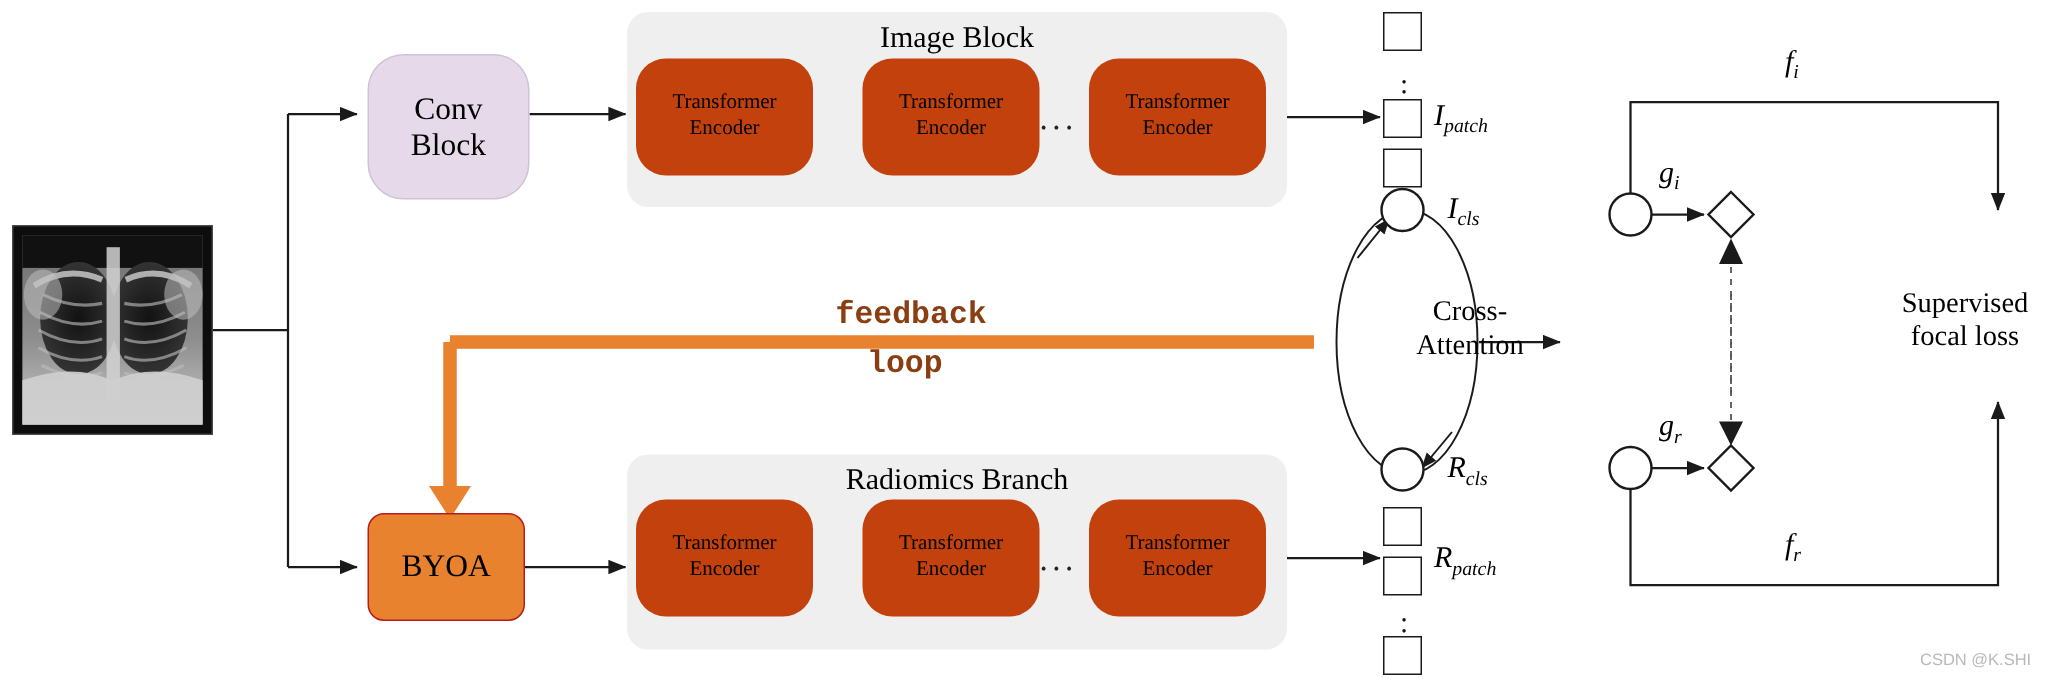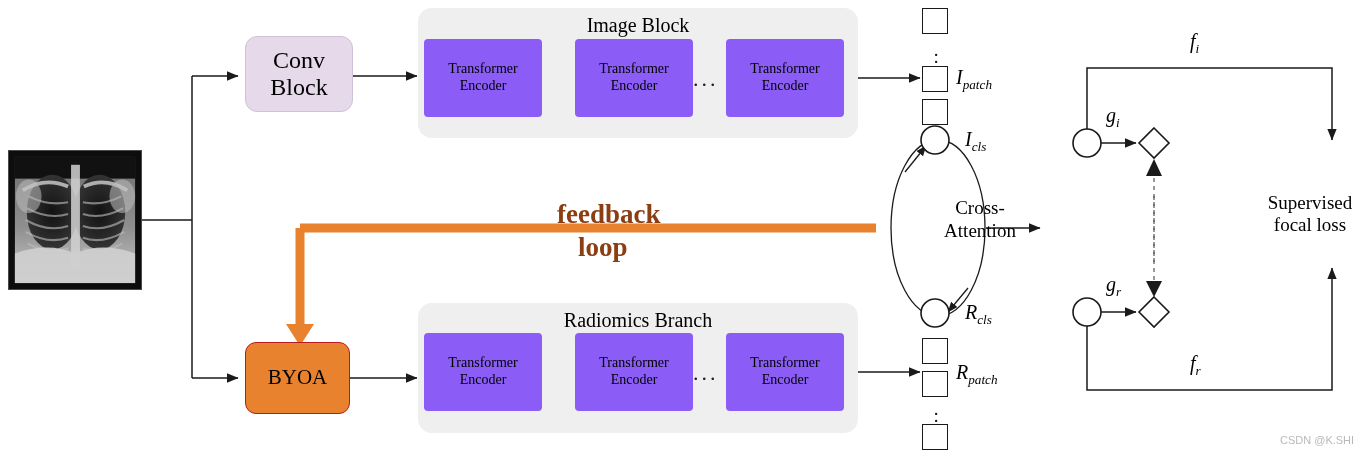--- a/index.html
+++ b/index.html
@@ -14,38 +14,38 @@
   svg.layer{position:absolute;left:0;top:0;width:1368px;height:457px;pointer-events:none;}
 
   .node{position:absolute;box-sizing:border-box;display:flex;align-items:center;justify-content:center;text-align:center;line-height:1.12;}
 
   
   #xray{left:8px;top:150px;width:134px;height:140px;border:1px solid #4a4a4a;overflow:hidden;background:#0a0a0a;}
   #xray svg{display:block;width:100%;height:100%;}
 
   
   #convblock{
-    left:245px;top:36px;width:108px;height:76px;
-    background:#e6d9ea;border:1px solid #d0c2d6;border-radius:12px;
-    font-size:24px;
+    left:245px;top:36px;width:108px;height:97px;
+    background:#e6d9ea;border:1px solid #d0c2d6;border-radius:24px;
+    font-size:21px;
   }
 
   
   .branchbox{
     position:absolute;background:#efefef;border-radius:14px;
   }
   #imgbranch{left:418px;top:8px;width:440px;height:130px;}
   #radbranch{left:418px;top:303px;width:440px;height:130px;}
   .branchtitle{
     position:absolute;left:0;right:0;top:6px;text-align:center;font-size:20px;
   }
 
   .encoder{
     position:absolute;width:118px;height:78px;
-    background:#8b5cf6;border-radius:4px;
+    background:#c2410c;border-radius:20px;
     display:flex;align-items:center;justify-content:center;text-align:center;
     font-size:14px;line-height:1.2;box-sizing:border-box;
   }
   .enc-a{left:424px;}
   .enc-b{left:575px;}
   .enc-c{left:726px;}
 
   .dots3{position:absolute;font-size:22px;letter-spacing:3px;color:#222;}
 
   
@@ -62,21 +62,21 @@
   
   .lab{position:absolute;white-space:nowrap;font-style:italic;font-size:20px;}
   .lab sub{font-size:0.66em;font-style:italic;}
 
   .plain{position:absolute;white-space:nowrap;font-size:19px;text-align:center;line-height:1.18;font-style:normal;}
 
   #caLabel{position:absolute;left:936px;top:197px;width:88px;text-align:center;font-size:19px;line-height:1.2;}
 
   .fbtext{
     position:absolute;font-weight:bold;color:#8b3e12;
-    font-size:27px;text-align:center;line-height:1.15;white-space:nowrap;
+    font-size:21px;text-align:center;line-height:1.15;white-space:nowrap;font-family:Liberation Mono, monospace;
   }
 
   #watermark{
     position:absolute;left:1280px;top:434px;font-family:"Liberation Sans",sans-serif;
     font-size:11px;color:#b9b9b9;white-space:nowrap;
   }
 </style>
 </head>
 <body>
 

